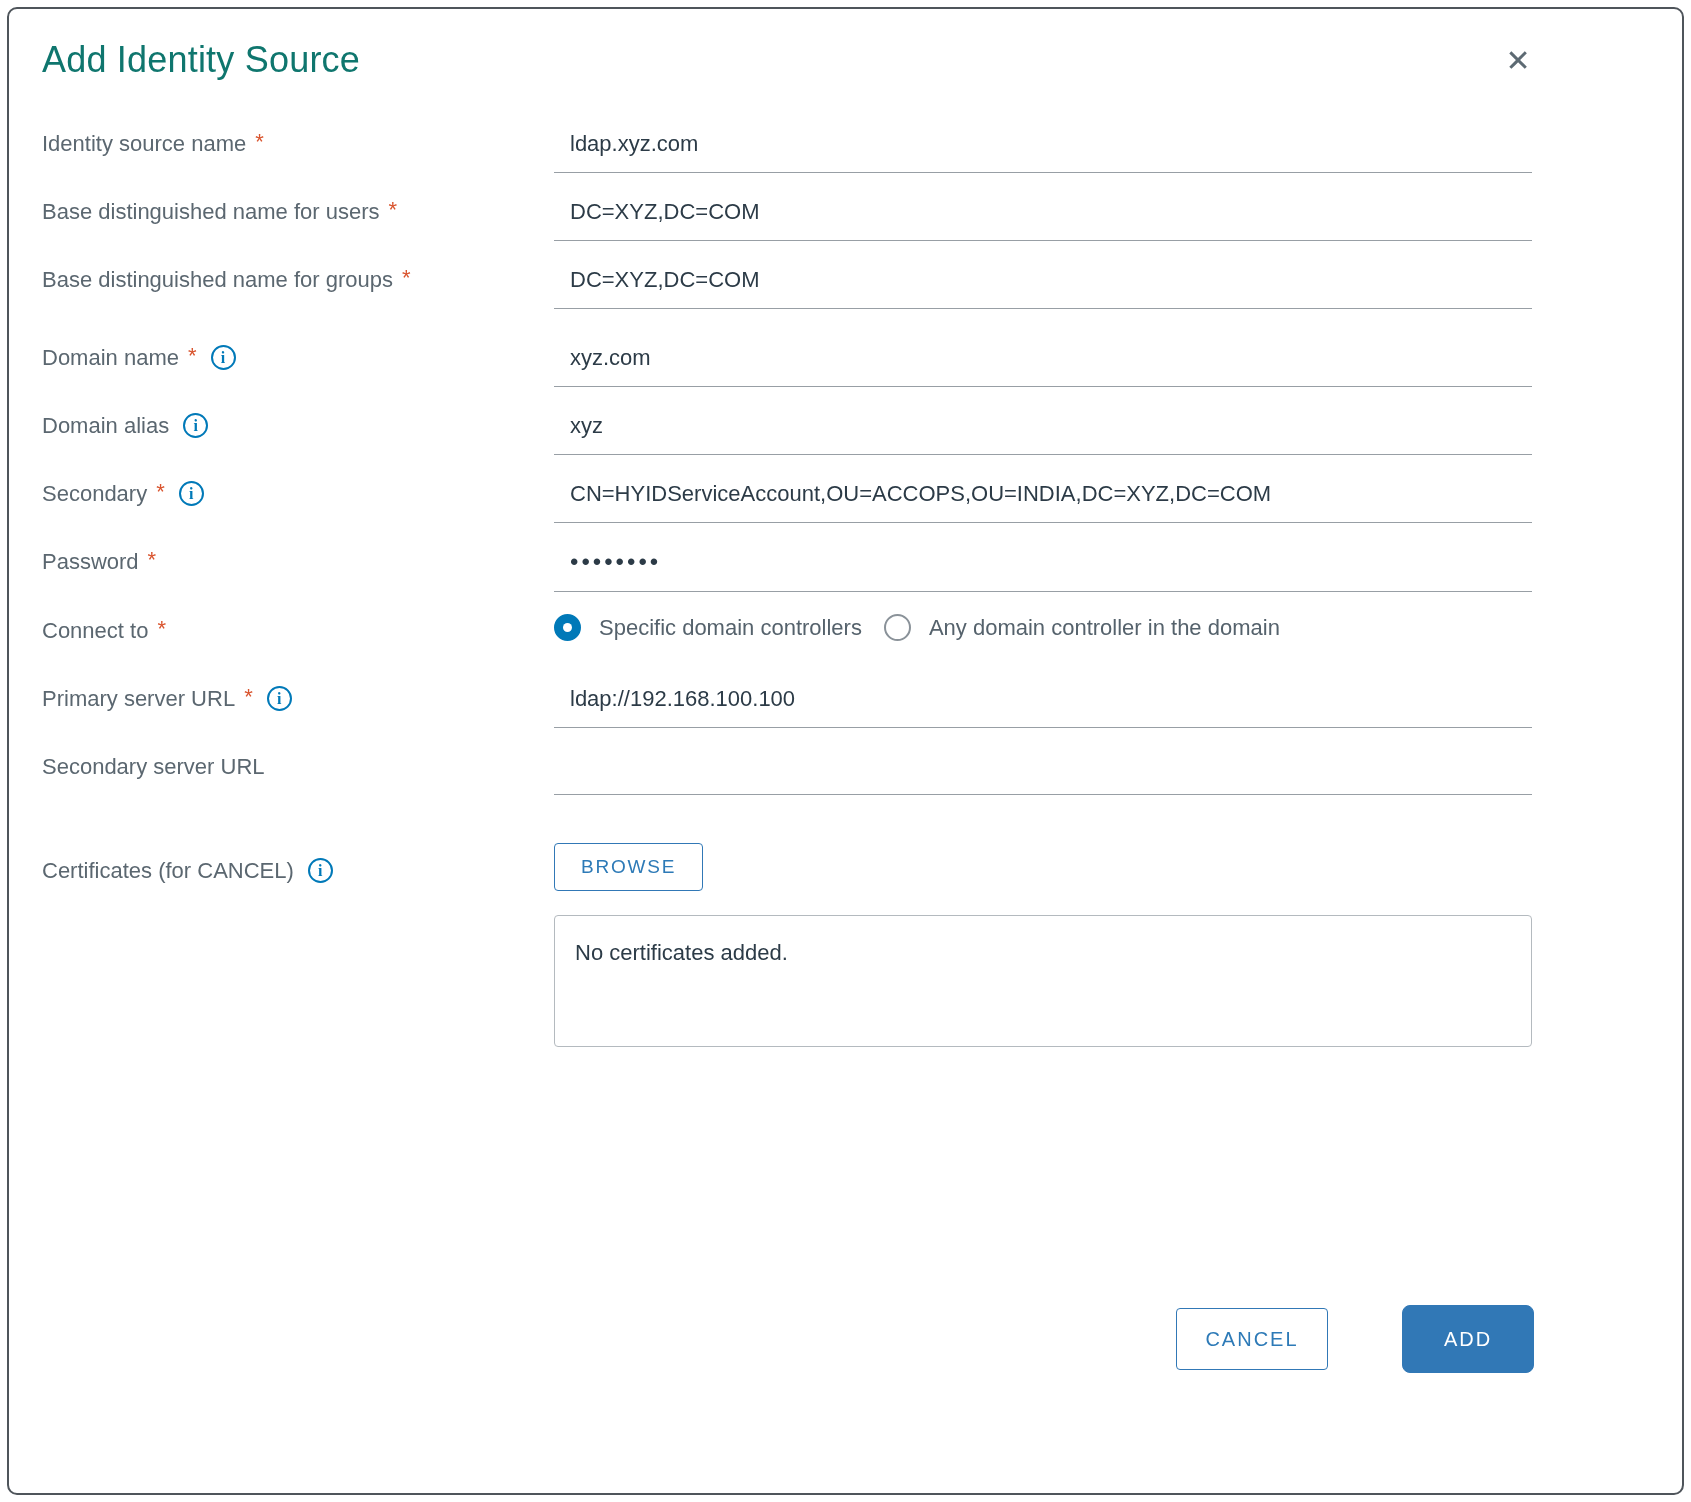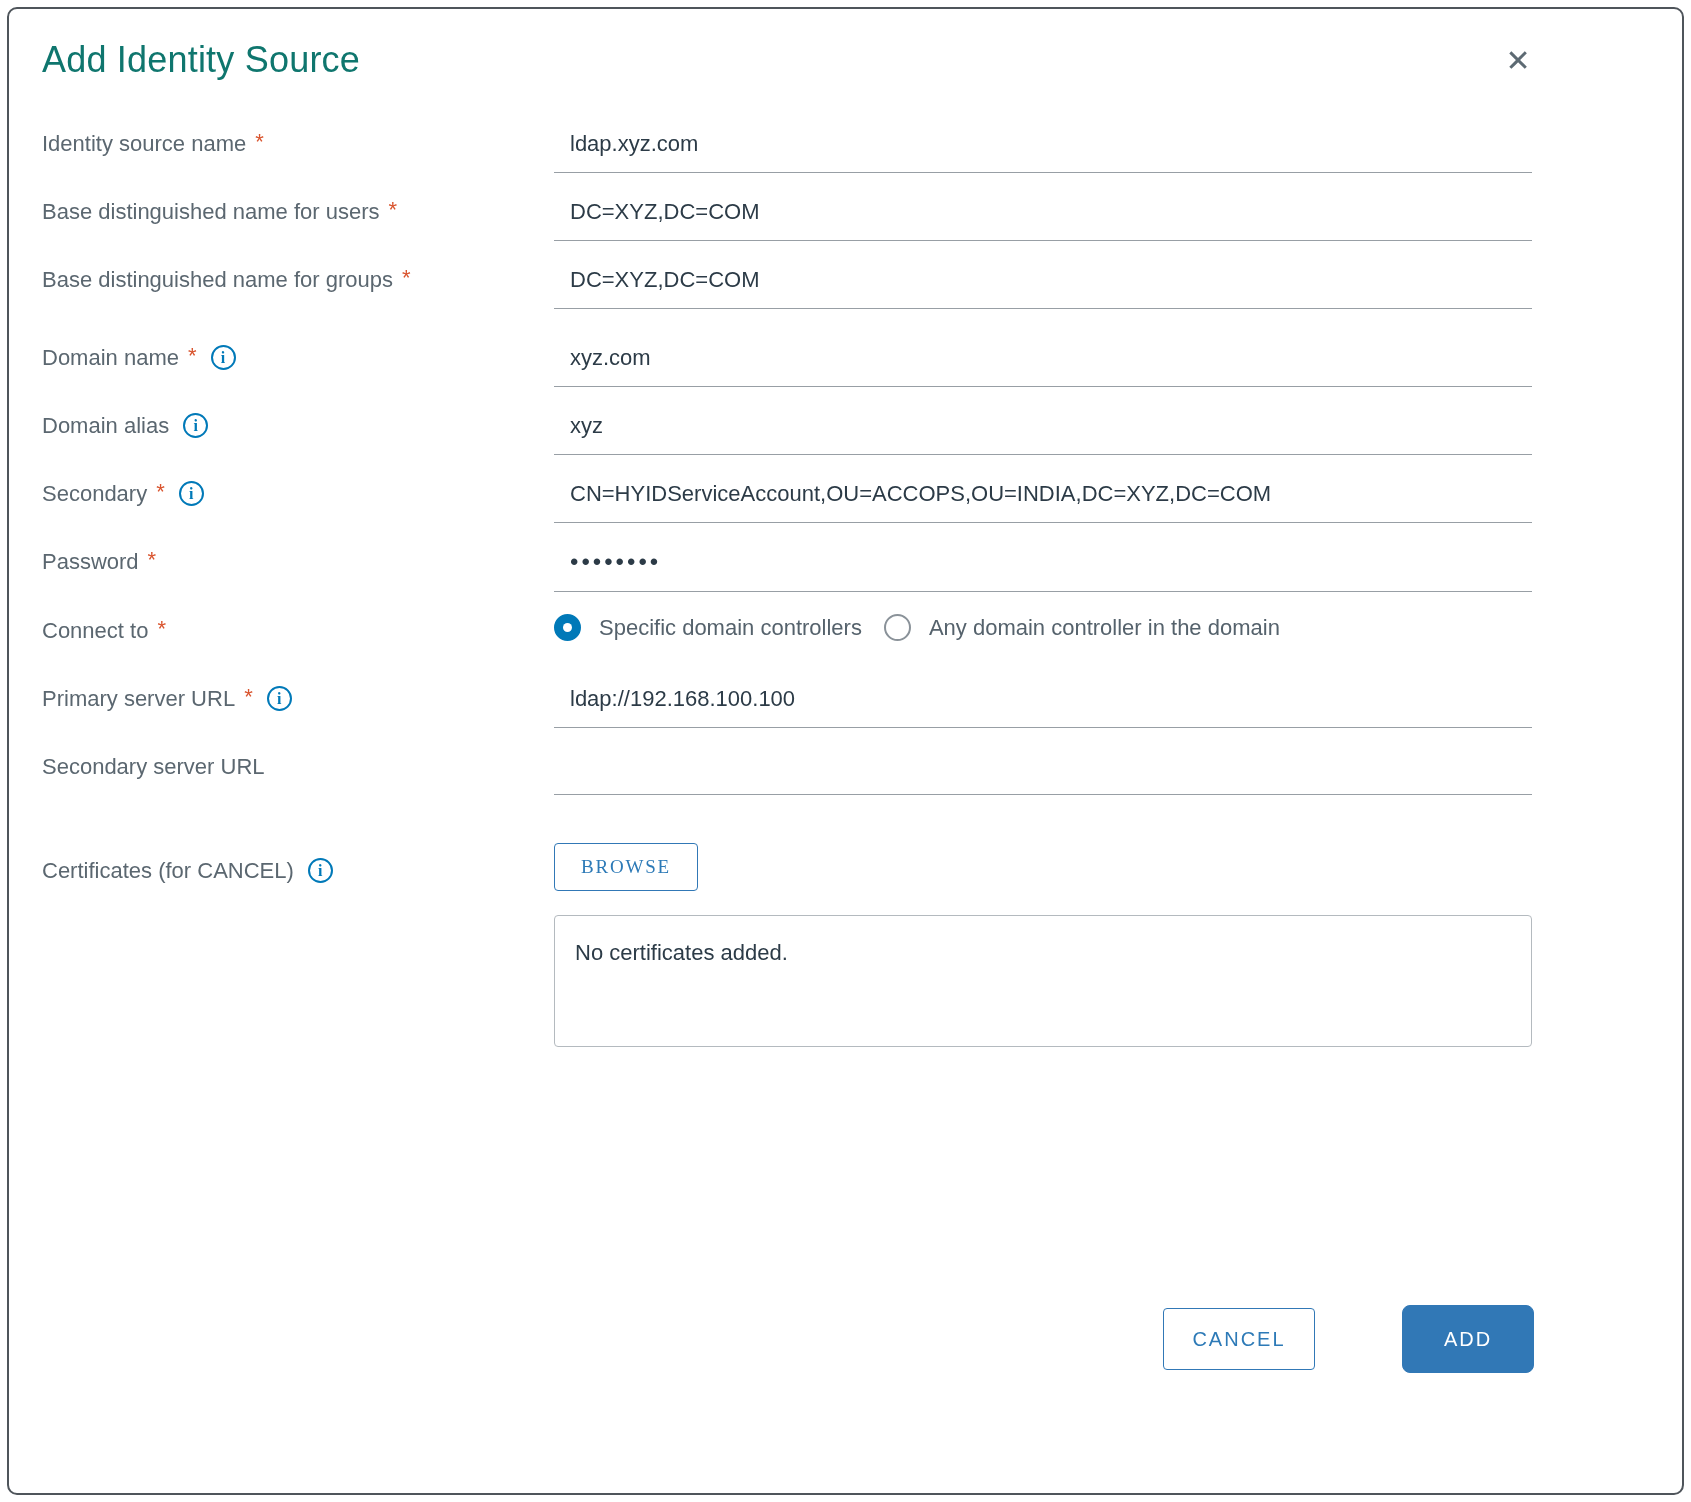--- a/index.html
+++ b/index.html
@@ -54,35 +54,35 @@
   .rdot {
     width: 27px; height: 27px; border-radius: 50%;
     border: 2px solid #8a9299; background: #fff; flex: none; position: relative;
   }
   .rdot.sel { border-color: #0079b8; background: #0079b8; }
   .rdot.sel::after {
     content: ""; position: absolute; inset: 7px; border-radius: 50%; background: #fff;
   }
   .frow.secondary { margin-bottom: 48px; }
   .frow.cert { margin-bottom: 24px; align-items: center; }
-  .cert-btn-col { flex: 1; font-family: Liberation Serif, serif; }
+  .cert-btn-col { flex: 1; }
   .btn-outline {
     background: #ffffff; border: 1px solid #3178b6; color: #2d7ab7;
     border-radius: 4px; font-size: 19px; letter-spacing: 1.8px;
     padding: 12px 26px; cursor: pointer; font-family: inherit;
   }
   .flabel.empty { visibility: hidden; }
   .cbox {
     flex: 1; border: 1px solid #b4babf; border-radius: 4px;
     height: 132px; padding: 24px 20px;
     font-size: 22px; color: #2c3b47;
   }
   .footer {
     position: absolute; right: 148px; bottom: 120px;
-    display: flex; gap: 39px; align-items: center;
+    display: flex; gap: 26px; align-items: center;
   }
   .btn-cancel {
     background: #ffffff; border: 1px solid #3178b6; color: #2d7ab7;
     border-radius: 4px; height: 62px; min-width: 152px; padding: 0 28px;
     font-size: 20px; letter-spacing: 2px; cursor: pointer; font-family: inherit;
   }
   .btn-add {
     background: #3178b6; border: 1px solid #3178b6; color: #ffffff;
     border-radius: 8px; height: 68px; min-width: 132px; padding: 0 30px;
     font-size: 20px; letter-spacing: 2px; cursor: pointer; font-family: inherit; margin-left: 48px;

